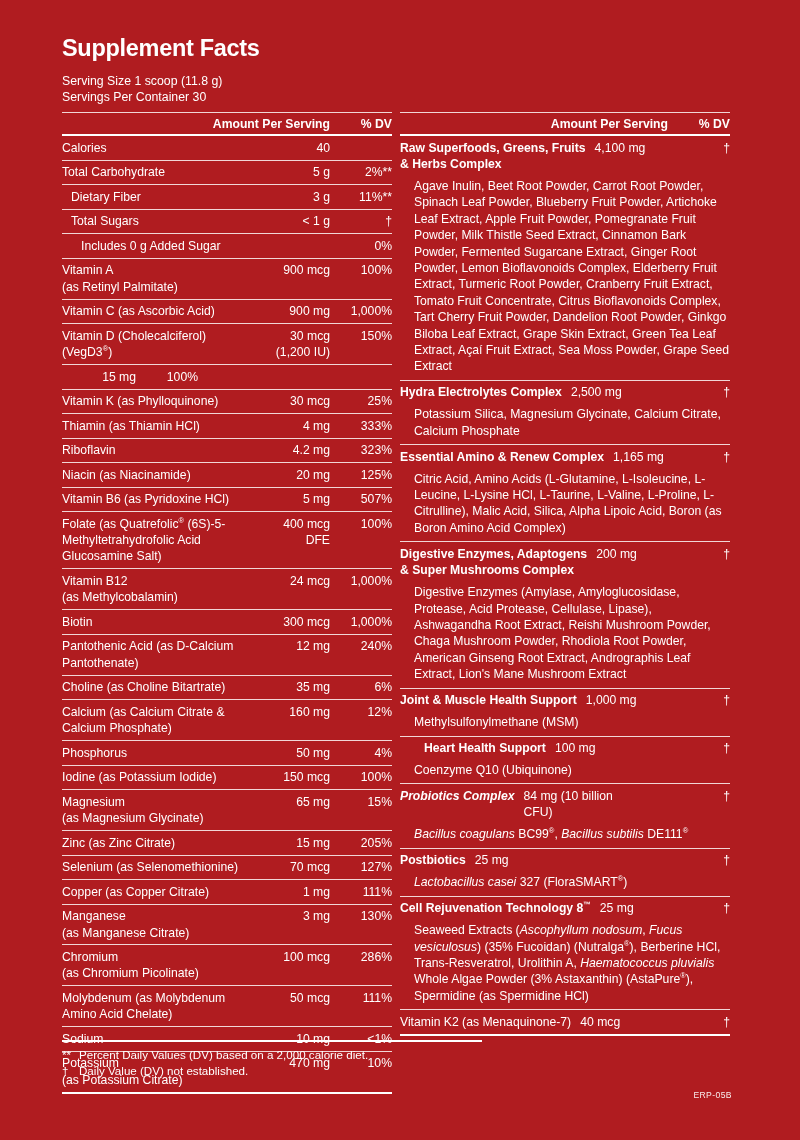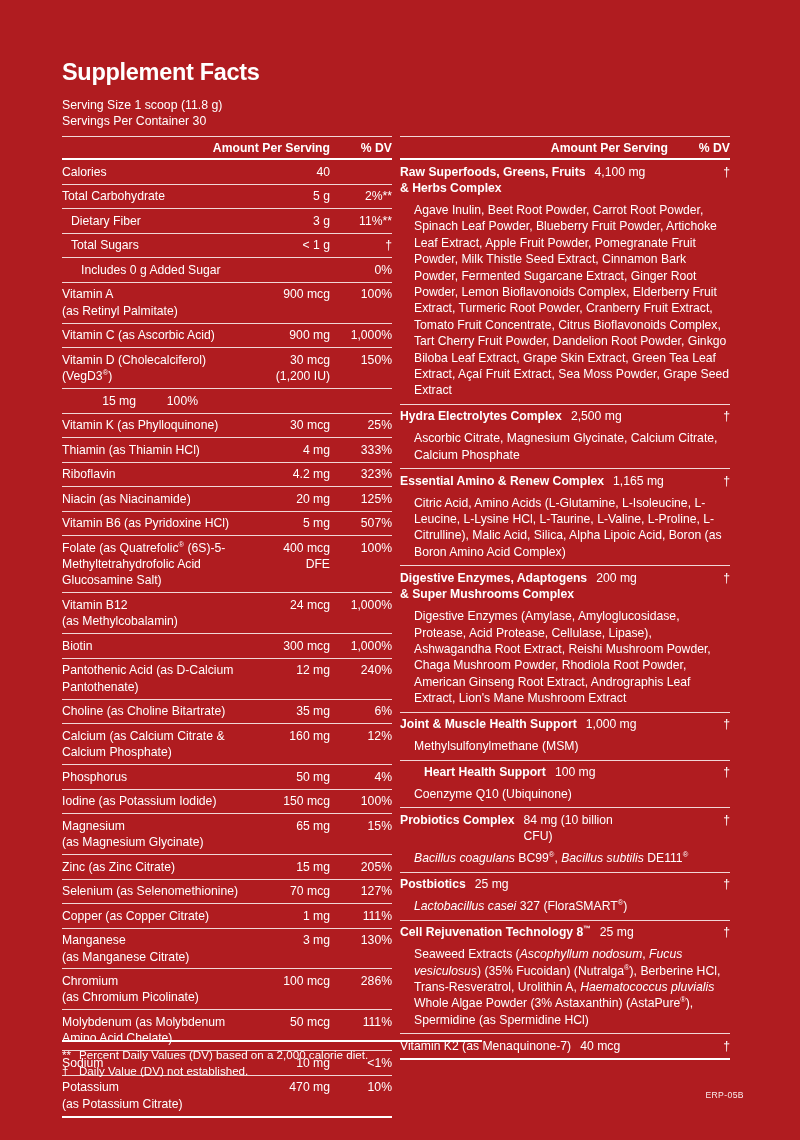--- a/index.html
+++ b/index.html
@@ -6,21 +6,21 @@
   html, body { margin: 0; padding: 0; }
   body {
     width: 800px; height: 1140px;
     background: #B01C20;
     font-family: "Liberation Sans", sans-serif;
     color: #FFFFFF;
     overflow: hidden;
   }
   #page { position: relative; width: 800px; height: 1140px; background: #B01C20; }
 
-  .panel { position: absolute; left: 62px; top: 60px; width: 676px; }
+  .panel { position: absolute; left: 62px; top: 36px; width: 676px; }
 
   .title {
     font-size: 23.5px; font-weight: bold; letter-spacing: -0.3px;
     margin: 0 0 11px 0; line-height: 1.1;
   }
 
   .serving-block { font-size: 12.3px; line-height: 1.33; }
   .serving-block div { white-space: nowrap; }
 
   .cols { display: flex; gap: 8px; margin-top: 6px; }
@@ -64,21 +64,21 @@
   }
 
   .footnotes {
     position: absolute; left: 62px; top: 1040px; width: 420px;
     font-size: 11.6px; line-height: 1.42;
   }
   .footnotes .fn { display: flex; }
   .footnotes .mk { flex: 0 0 17px; }
 
   .code {
-    position: absolute; right: 56px; top: 1090px;
+    position: absolute; right: 68px; top: 1090px;
     font-size: 8.6px; letter-spacing: 0.4px; color: rgba(255,255,255,0.92);
   }
 
   i, .it { font-style: italic; }
   sup { font-size: 0.62em; vertical-align: super; line-height: 0; }
 </style>
 </head>
 <body>
 
 <div id="page">
@@ -305,21 +305,21 @@
               <div class="pct" style="flex: 0 0 20px;">†</div>
             </div>
             <div class="sub">Agave Inulin, Beet Root Powder, Carrot Root Powder, Spinach Leaf Powder, Blueberry Fruit Powder, Artichoke Leaf Extract, Apple Fruit Powder, Pomegranate Fruit Powder, Milk Thistle Seed Extract, Cinnamon Bark Powder, Fermented Sugarcane Extract, Ginger Root Powder, Lemon Bioflavonoids Complex, Elderberry Fruit Extract, Turmeric Root Powder, Cranberry Fruit Extract, Tomato Fruit Concentrate, Citrus Bioflavonoids Complex, Tart Cherry Fruit Powder, Dandelion Root Powder, Ginkgo Biloba Leaf Extract, Grape Skin Extract, Green Tea Leaf Extract, Açaí Fruit Extract, Sea Moss Powder, Grape Seed Extract</div>
             <div class="rule-thin"></div>
             <div class="row bold">
               <div class="nm" style="flex: 0 1 auto;">Hydra Electrolytes Complex</div>
               <div class="amt">2,500 mg</div>
               <div style="flex: 1 1 auto;"></div>
               <div class="pct" style="flex: 0 0 20px;">†</div>
             </div>
-            <div class="sub">Ascorbic Citrate, Magnesium Glycinate, Calcium Citrate, Calcium Phosphate</div>
+            <div class="sub">Potassium Silica, Magnesium Glycinate, Calcium Citrate, Calcium Phosphate</div>
             <div class="rule-thin"></div>
             <div class="row bold">
               <div class="nm" style="flex: 0 1 auto;">Essential Amino &amp; Renew Complex</div>
               <div class="amt">1,165 mg</div>
               <div style="flex: 1 1 auto;"></div>
               <div class="pct" style="flex: 0 0 20px;">†</div>
             </div>
             <div class="sub">Citric Acid, Amino Acids (L-Glutamine, L-Isoleucine, L-Leucine, L-Lysine HCl, L-Taurine, L-Valine, L-Proline, L-Citrulline), Malic Acid, Silica, Alpha Lipoic Acid, Boron (as Boron Amino Acid Complex)</div>
             <div class="rule-thin"></div>
             <div class="row bold">
@@ -340,21 +340,21 @@
             <div class="rule-thin"></div>
             <div class="row bold">
               <div class="nm" style="flex: 0 1 auto; padding-left: 24px;">Heart Health Support</div>
               <div class="amt">100 mg</div>
               <div style="flex: 1 1 auto;"></div>
               <div class="pct" style="flex: 0 0 20px;">†</div>
             </div>
             <div class="sub">Coenzyme Q10 (Ubiquinone)</div>
             <div class="rule-thin"></div>
             <div class="row bold">
-              <div class="nm" style="flex: 0 1 auto;">Probiotics Complex</div>
+              <div class="nm" style="flex: 0 1 auto; font-style: italic;">Probiotics Complex</div>
               <div class="amt">84 mg (10 billion CFU)</div>
               <div style="flex: 1 1 auto;"></div>
               <div class="pct" style="flex: 0 0 20px;">†</div>
             </div>
             <div class="sub"><i>Bacillus coagulans</i> BC99<sup>®</sup>, <i>Bacillus subtilis</i> DE111<sup>®</sup></div>
             <div class="rule-thin"></div>
             <div class="row bold">
               <div class="nm" style="flex: 0 1 auto;">Postbiotics</div>
               <div class="amt">25 mg</div>
               <div style="flex: 1 1 auto;"></div>

